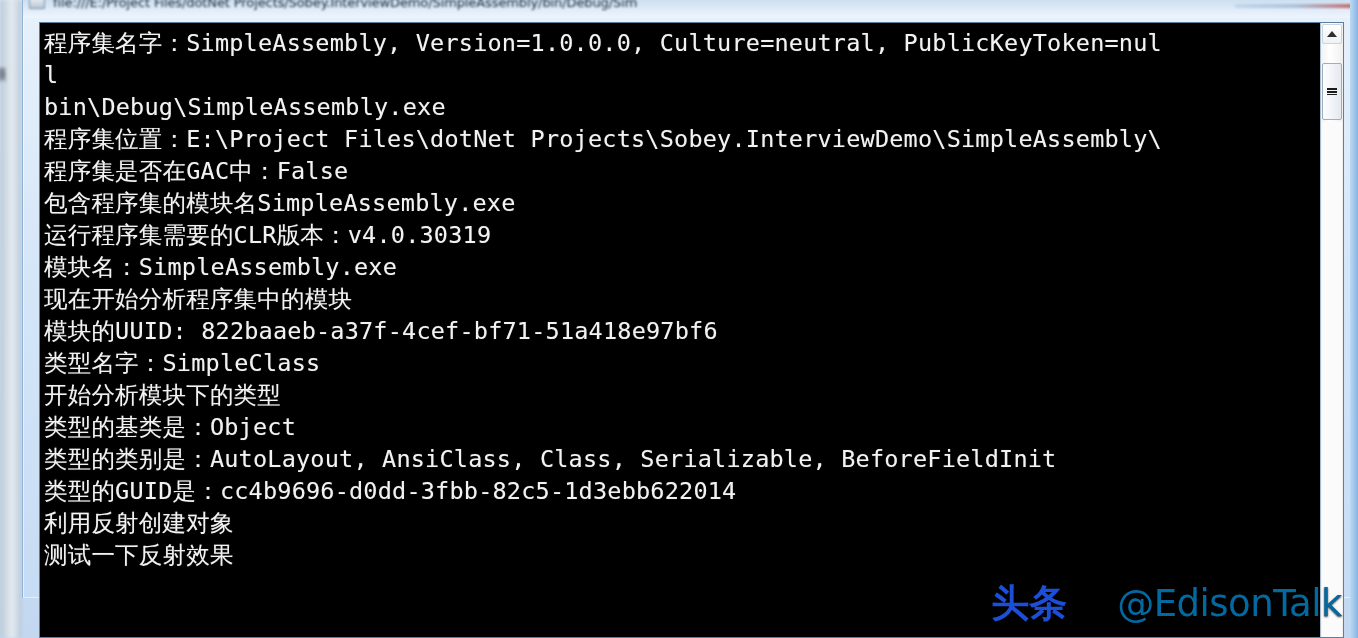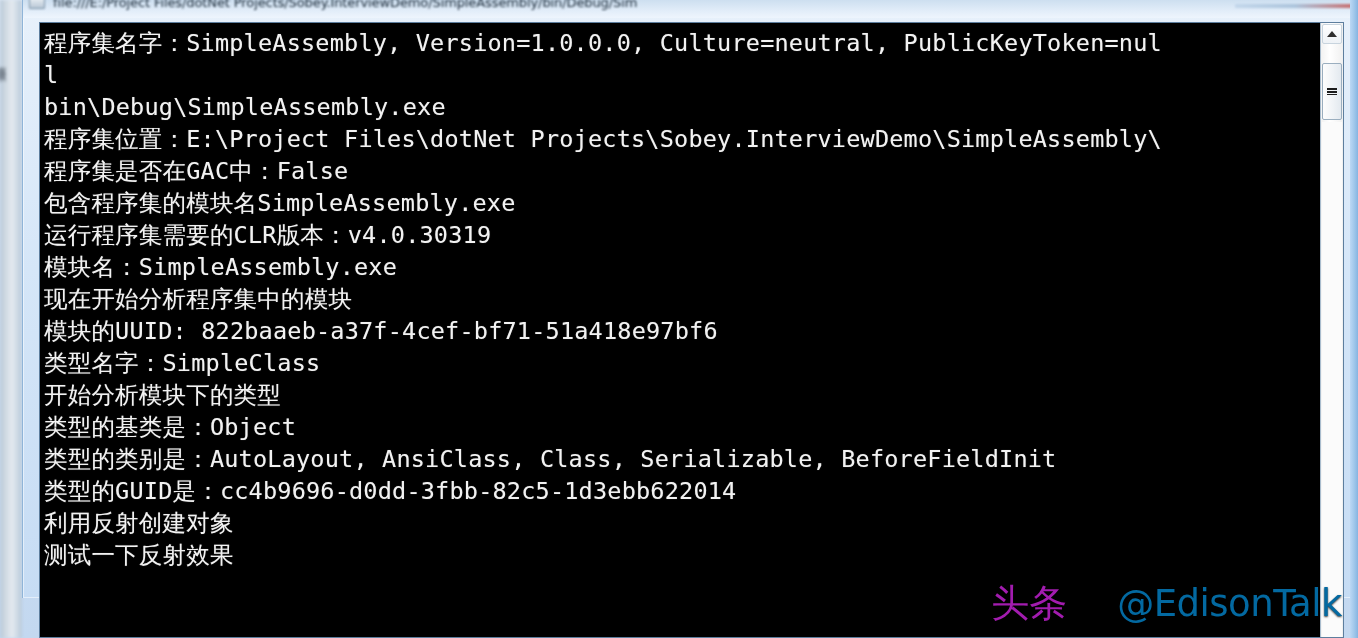--- a/index.html
+++ b/index.html
@@ -179,23 +179,23 @@
     position: absolute;
     right: 16px;
     bottom: 14px;
     display: flex;
     align-items: baseline;
     gap: 10px;
     z-index: 6;
     pointer-events: none;
   }
   .wm-cn {
-    color: #a21caf;
-    font-family: "DejaVu Sans", sans-serif;
-    font-weight: normal;
+    color: #1d4ed8;
+    font-family: "DejaVu Sans", sans-serif;
+    font-weight: bold;
     font-size: 38px;
     line-height: 40px;
     text-shadow: 0 1px 2px rgba(0,0,0,.8);
   }
   .wm-en {
     color: #0369a1;
     font-family: "DejaVu Sans", sans-serif;
     font-size: 37px;
     line-height: 40px;
     letter-spacing: -.5px;

